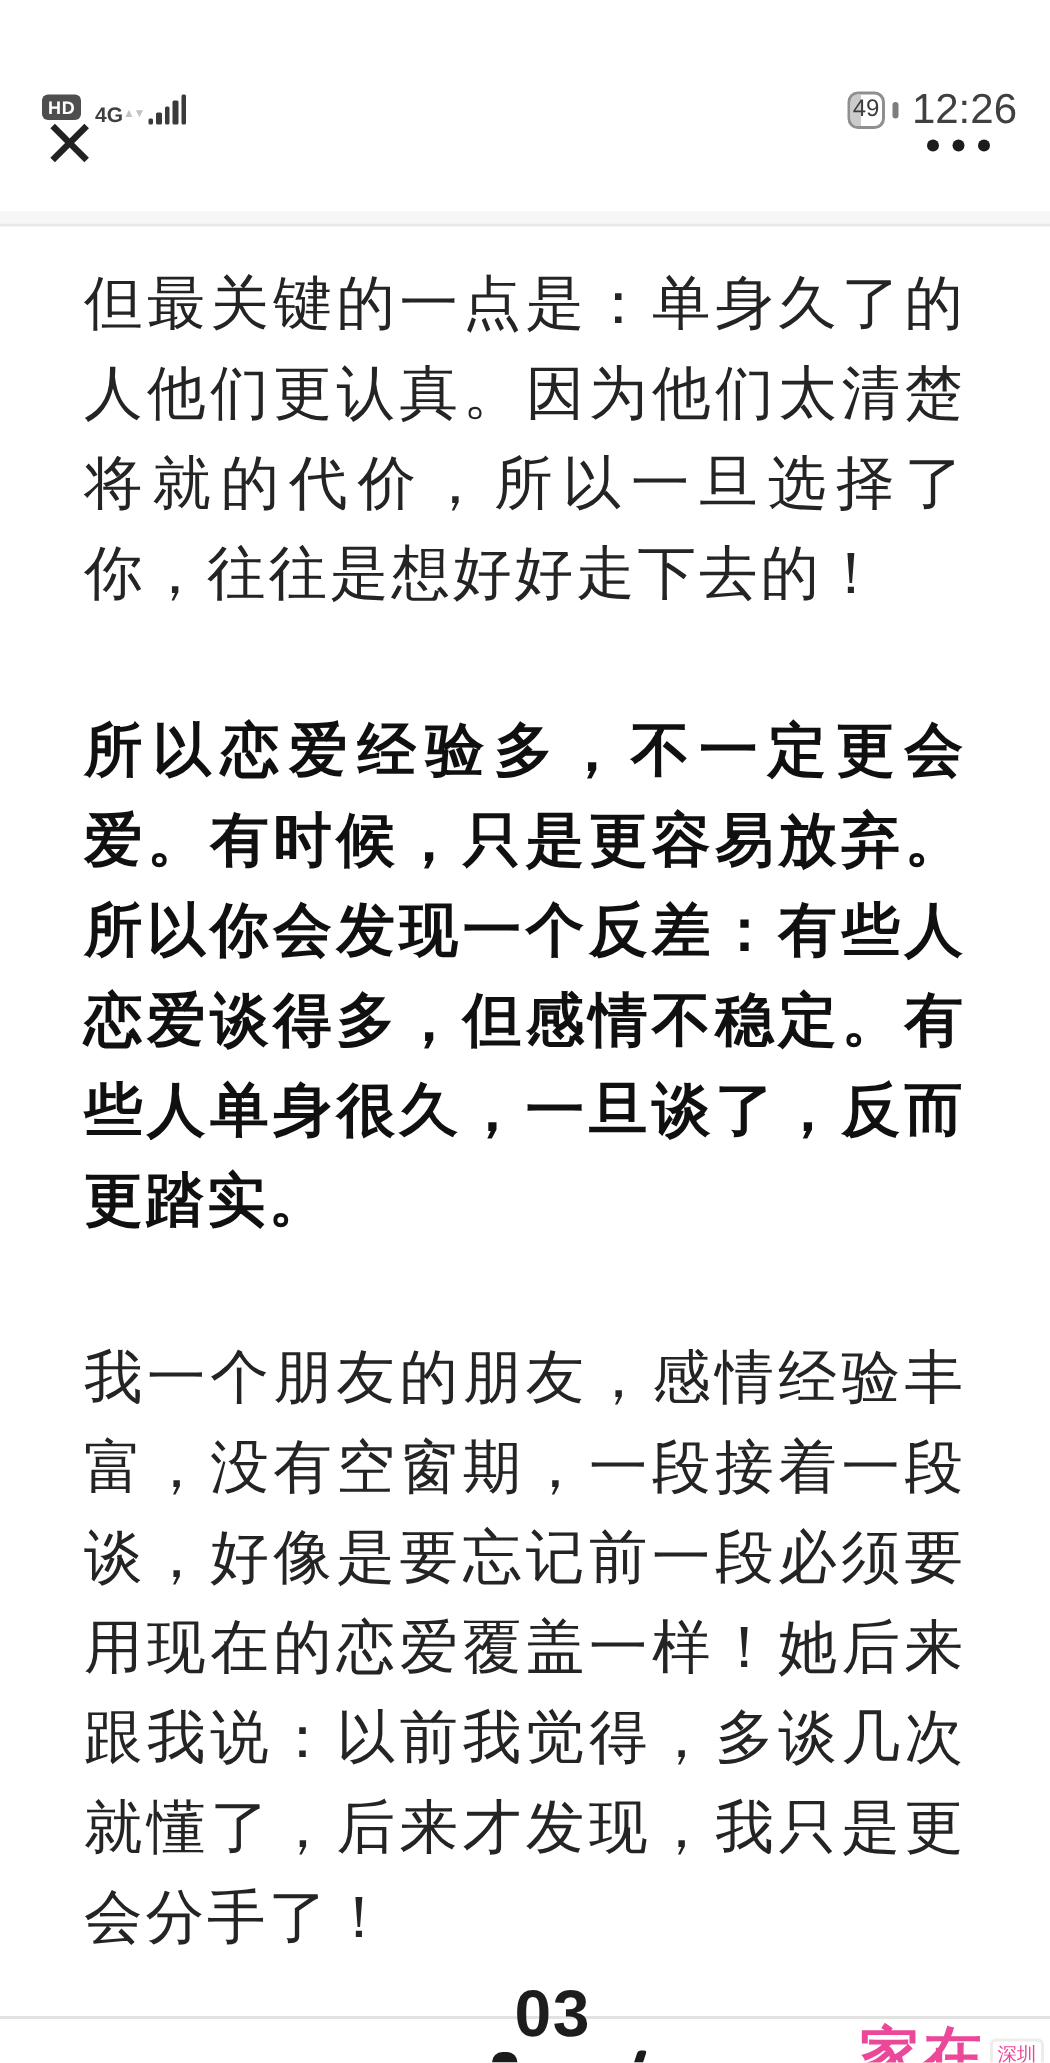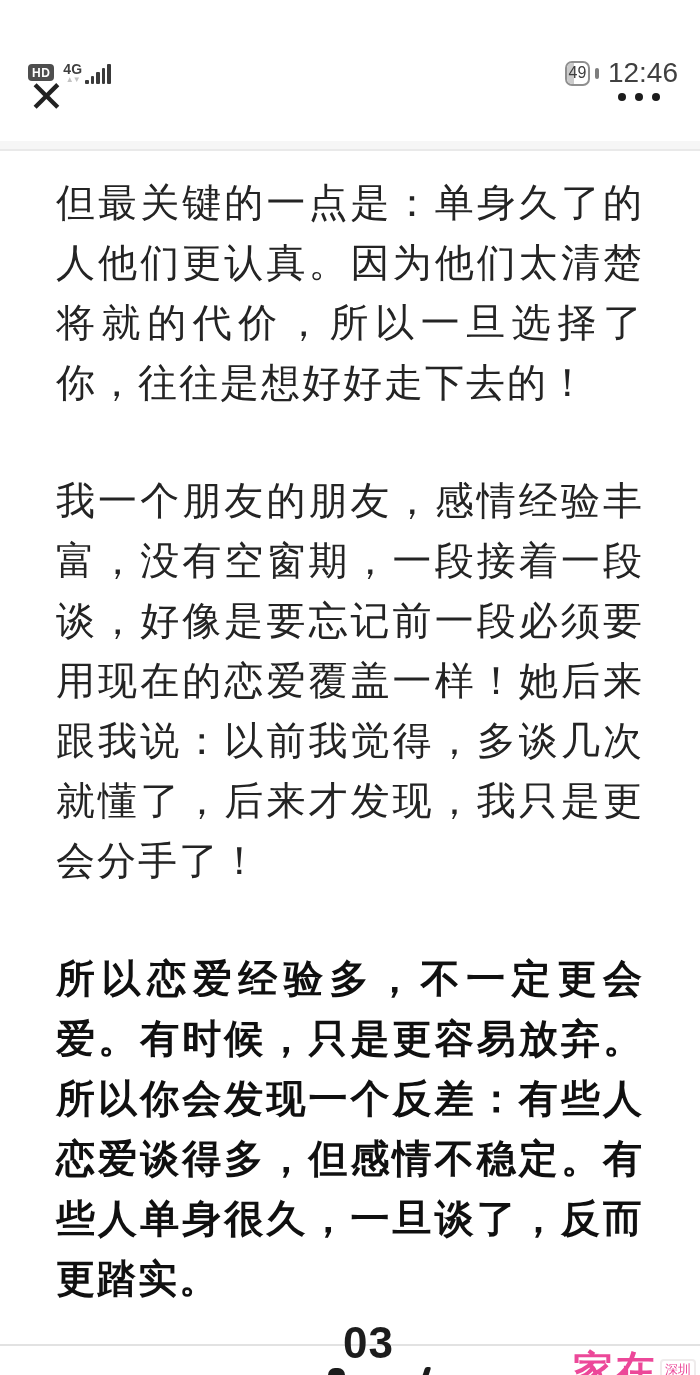--- a/index.html
+++ b/index.html
@@ -16,21 +16,21 @@
     padding:8px 22px 0 28px;
     margin-top:45px;
   }
   .sb-left { display:flex; align-items:flex-end; gap:9px; }
   .hd-badge {
     background:#4e4e4e; color:#fff; font-size:12px; font-weight:bold;
     border-radius:4px; padding:3px 4px 2px; letter-spacing:.5px; line-height:1;
     margin-bottom:3px;
   }
   .signal { display:flex; align-items:flex-end; }
-  .signal-txt { display:flex; flex-direction:column; align-items:center; margin-right:3px; }
+  .signal-txt { display:flex; flex-direction:row; align-items:center; margin-right:3px; }
   .network-label { font-size:14px; font-weight:bold; color:#3f3f3f; line-height:1; }
   .updown-arrows { font-size:8px; color:#c2c2c2; line-height:1; letter-spacing:-1px; }
   .bars { display:flex; align-items:flex-end; gap:2px; }
   .bar { width:3.5px; background:#3a3a3a; border-radius:1px; }
   .b1{height:4px;} .b2{height:8px;} .b3{height:12px;} .b4{height:16px;} .b5{height:20px;}
 
   .sb-right { display:flex; align-items:center; gap:5px; }
   .battery {
     width:25px; height:25px; border:2.5px solid #8f8f8f; border-radius:7px;
     position:relative; display:flex; align-items:center; justify-content:center;
@@ -112,40 +112,40 @@
           <span class="bar b5"></span>
       </span>
     </span>
   </div>
   <div class="sb-right">
     <span class="battery">
       <span class="battery-fill"></span>
       <span class="battery-percent">49</span>
     </span>
     <span class="battery-cap"></span>
-    <span class="time">12:46</span>
+    <span class="time">12:26</span>
   </div>
 </div>
 
 <div class="nav-bar">
   <button class="close-btn">✕</button>
   <button class="more-btn">
     <span class="dot"></span>
     <span class="dot"></span>
     <span class="dot"></span>
   </button>
 </div>
 
 <div class="header-band"></div>
 <div class="top-divider"></div>
 
 <div class="content">
     <p class="para">但最关键的一点是：单身久了的人他们更认真。因为他们太清楚将就的代价，所以一旦选择了你，往往是想好好走下去的！</p>
+    <p class="para bold">所以恋爱经验多，不一定更会爱。有时候，只是更容易放弃。所以你会发现一个反差：有些人恋爱谈得多，但感情不稳定。有些人单身很久，一旦谈了，反而更踏实。</p>
     <p class="para">我一个朋友的朋友，感情经验丰富，没有空窗期，一段接着一段谈，好像是要忘记前一段必须要用现在的恋爱覆盖一样！她后来跟我说：以前我觉得，多谈几次就懂了，后来才发现，我只是更会分手了！</p>
-    <p class="para bold">所以恋爱经验多，不一定更会爱。有时候，只是更容易放弃。所以你会发现一个反差：有些人恋爱谈得多，但感情不稳定。有些人单身很久，一旦谈了，反而更踏实。</p>
   </div>
 
 <div class="seam-line"></div>
 
 <div class="section-number">03</div>
 
 <div class="watermark">
   <div class="wm-row">
     <span class="wm-name">家在</span>
     <span class="wm-badge">深圳</span>

